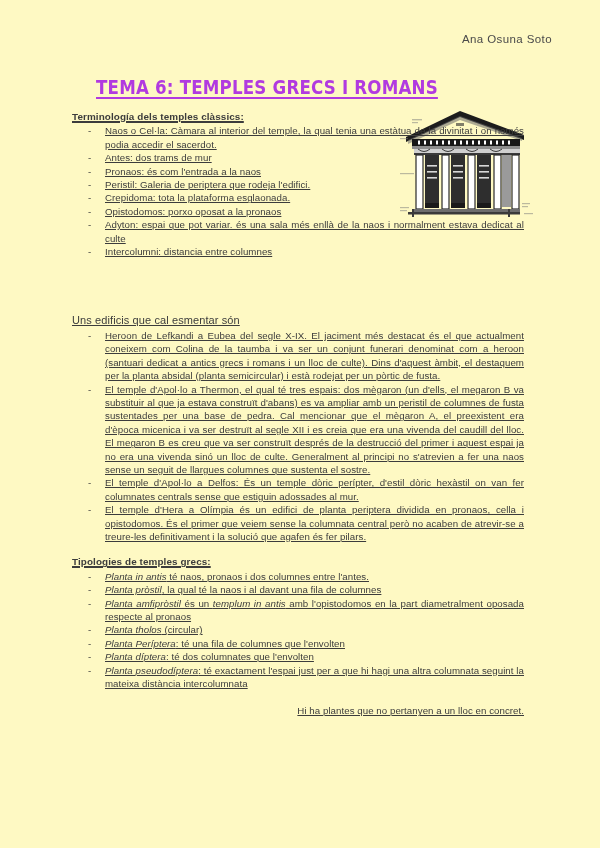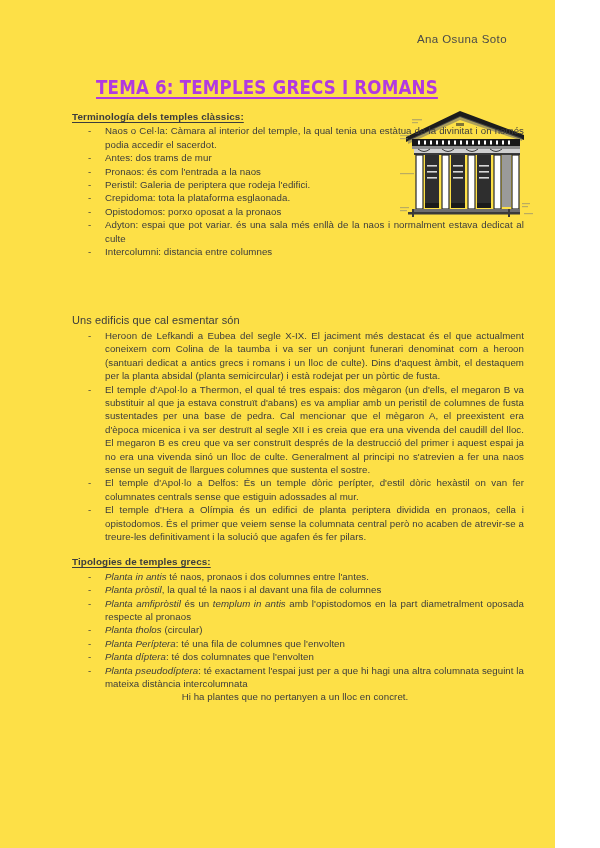--- a/index.html
+++ b/index.html
@@ -10,23 +10,23 @@
   body {
     width: 600px;
     height: 848px;
     font-family: "Liberation Sans", sans-serif;
     color: #3c3c3c;
     position: relative;
     overflow: hidden;
   }
   .page {
     position: relative;
-    width: 555px;
+    width: 600px;
     height: 848px;
-    background: #fde047;
+    background: #fef9c3;
   }
 
   
   .author {
     position: absolute;
     top: 33px;
     right: 48px;
     font-size: 11.5px;
     letter-spacing: 0.4px;
     color: #4a4a4a;
@@ -57,20 +57,21 @@
 
   
   .content {
     position: absolute;
     left: 72px;
     top: 110px;
     width: 452px;
     font-size: 9.7px;
     line-height: 13.4px;
     letter-spacing: 0.05px;
+    text-decoration: underline;
   }
   .section { margin: 0 0 0 0; }
   .sec-heading {
     font-size: 9.9px;
     font-weight: bold;
     text-decoration: underline;
     text-underline-offset: 2px;
     margin: 0 0 1px 0;
     letter-spacing: 0.1px;
   }
@@ -95,23 +96,23 @@
   ul.bullets li::before {
     content: "-";
     position: absolute;
     left: 16px;
     top: 0;
     color: #3c3c3c;
   }
   ul.bullets li.nojust { text-align: left; }
   .ital { font-style: italic; }
   .tail-note {
-    margin-top: 0px;
+    margin-top: 14px;
     margin-left: -6px;
-    text-align: center;
+    text-align: right;
   }
   .gap-md { height: 12px; }
 
   
   .temple-figure {
     position: absolute;
     left: 398px;
     top: 103px;
     width: 138px;
     height: 124px;

